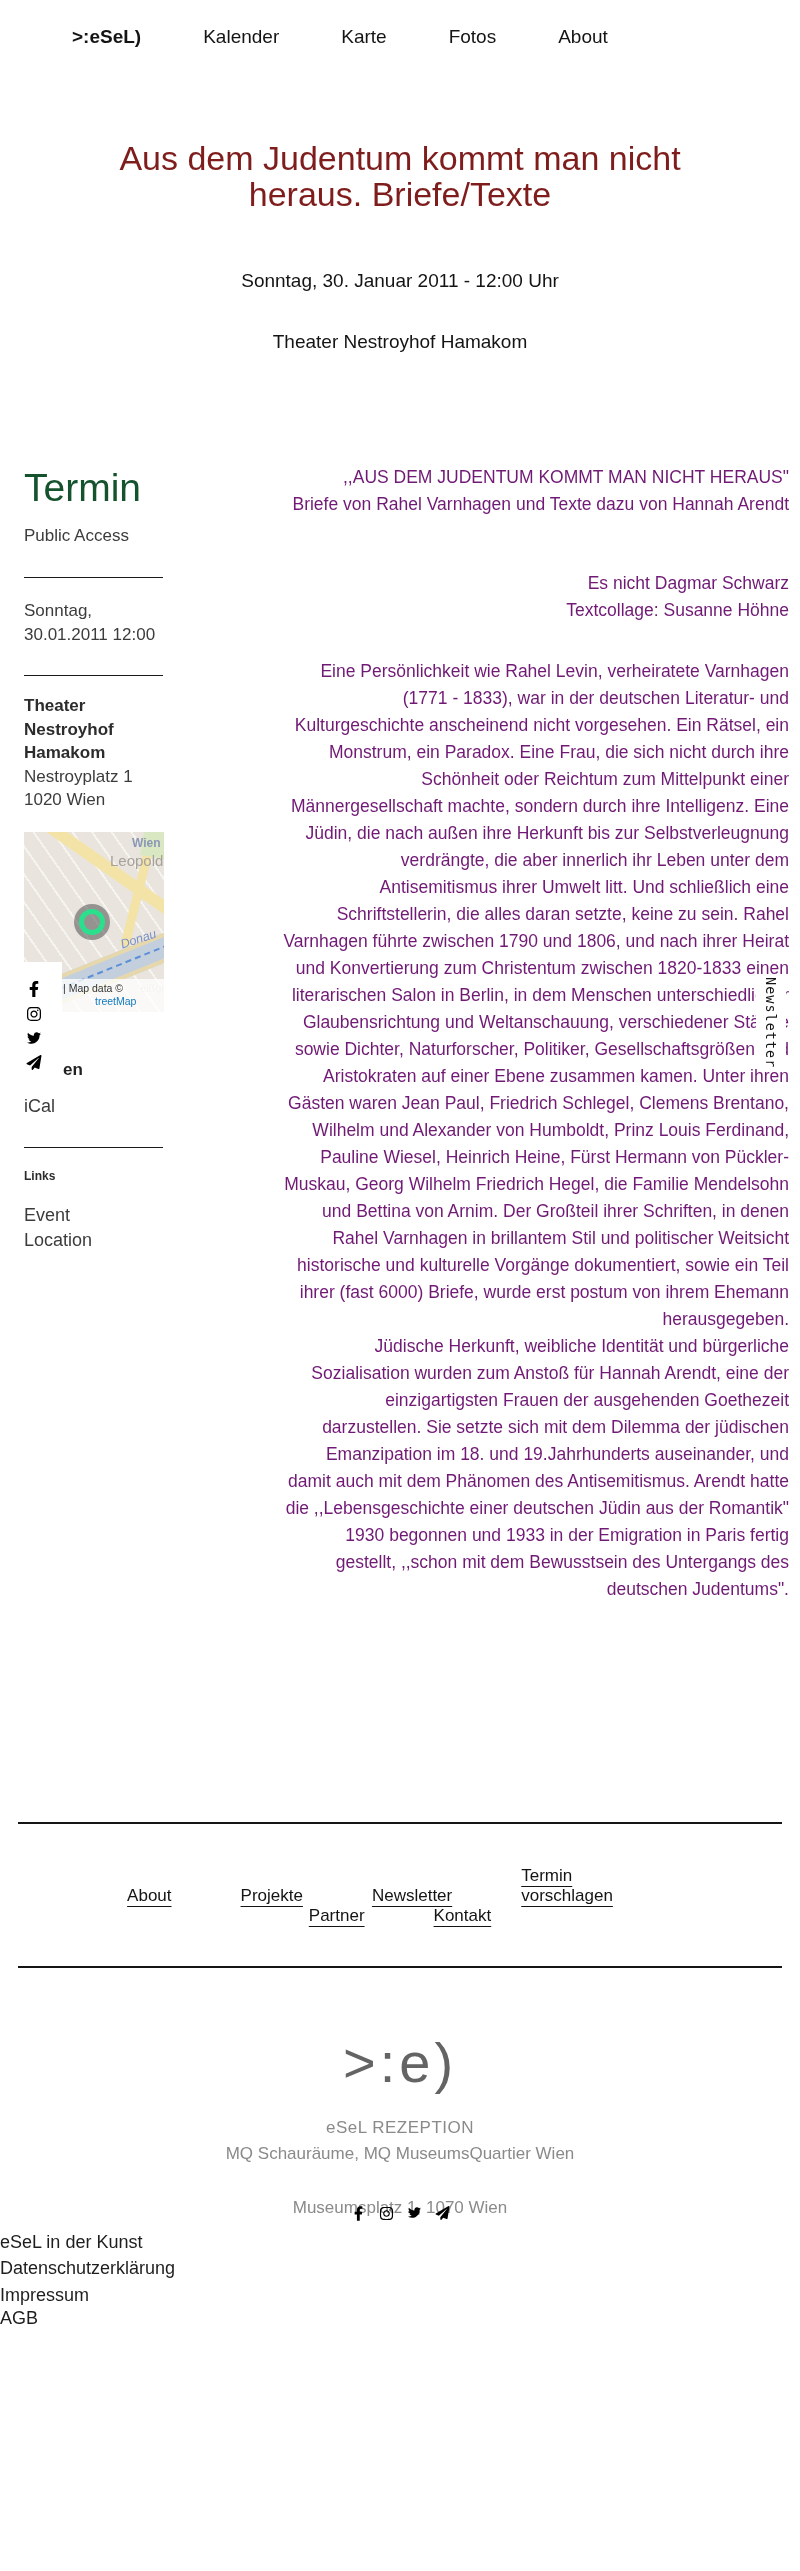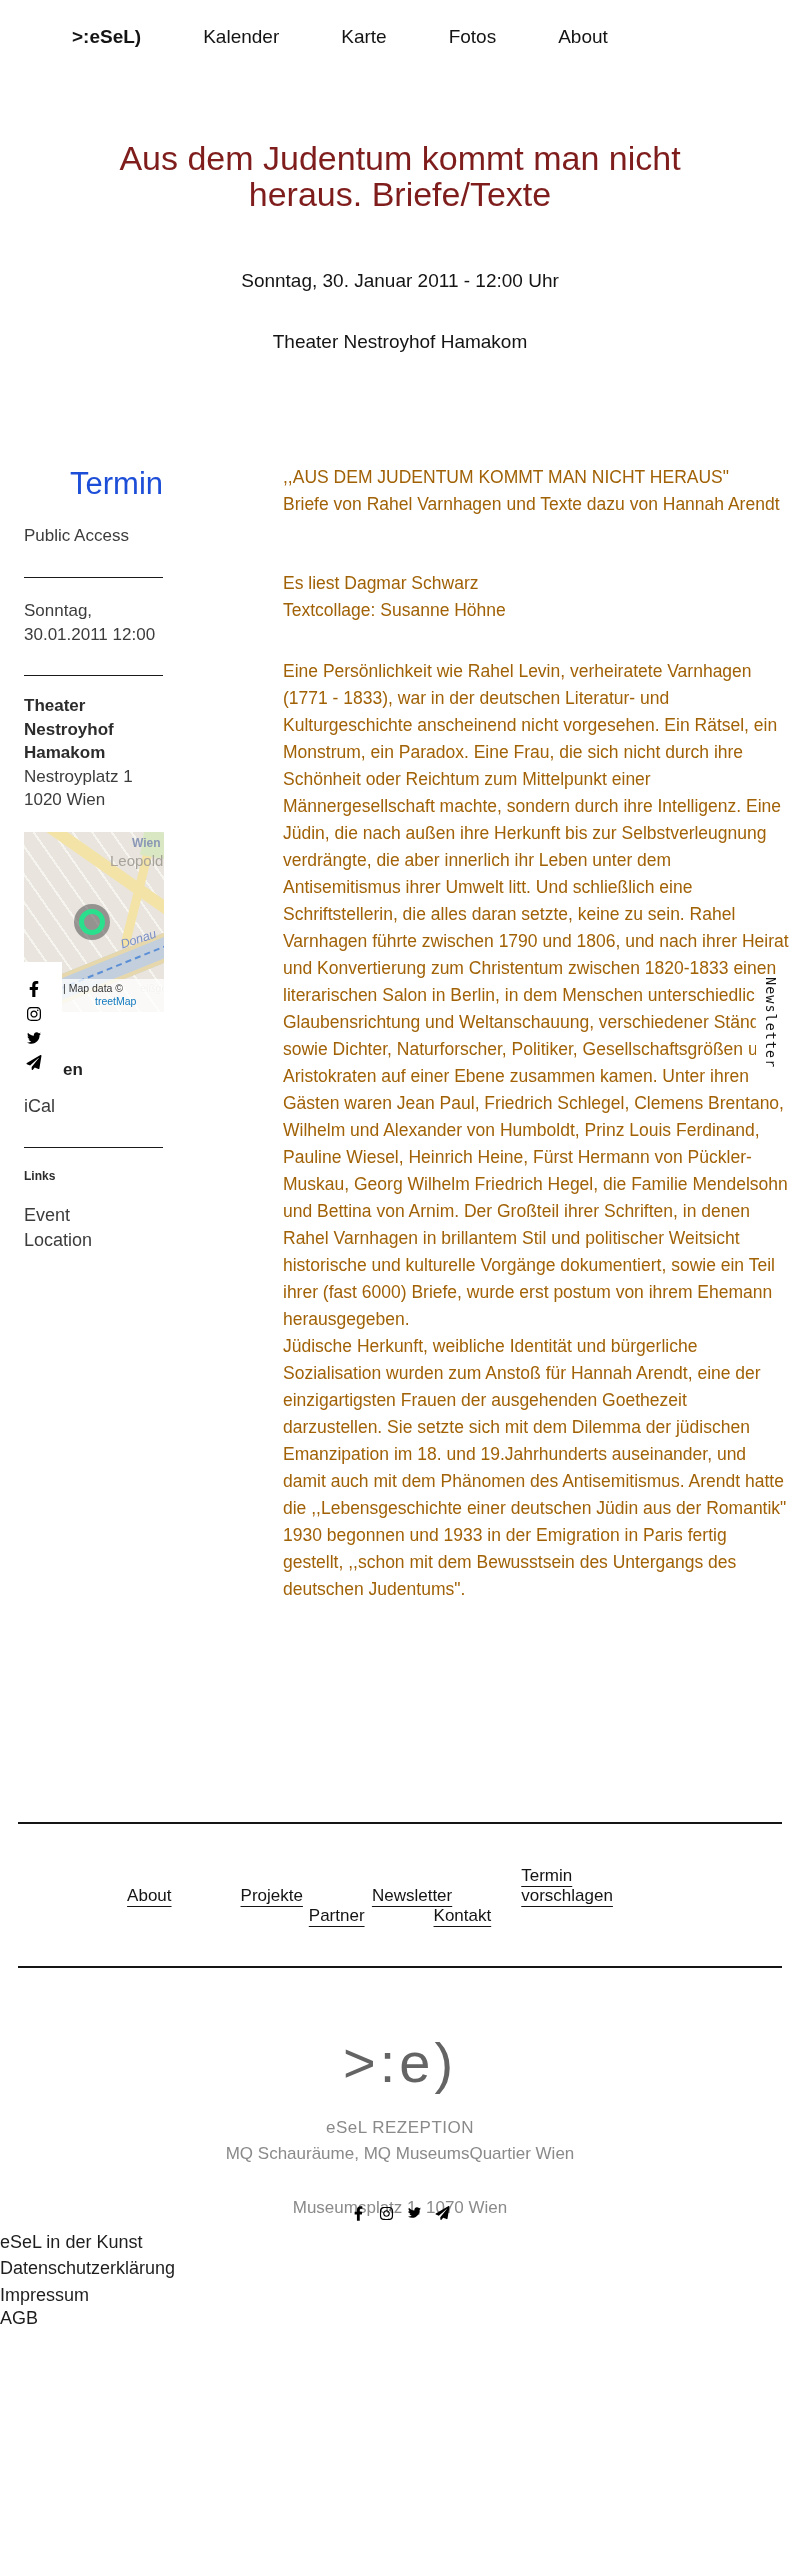--- a/index.html
+++ b/index.html
@@ -12,21 +12,21 @@
   .topnav .logo{font-weight:bold;}
   .topnav a{color:#141414;text-decoration:none;cursor:pointer;}
 
   
   .ev-title{position:absolute;top:140px;left:60px;right:60px;text-align:center;
             font-size:34px;line-height:36px;color:#7f1d1d;}
   .ev-date{position:absolute;top:270px;left:0;right:0;text-align:center;font-size:19px;}
   .ev-venue{position:absolute;top:331px;left:0;right:0;text-align:center;font-size:19px;}
 
   
-  .sb-heading{position:absolute;left:24px;top:466px;font-size:31px;color:#1d4ed8;margin-left:46px;}
+  .sb-heading{position:absolute;left:24px;top:466px;font-size:39px;color:#14532d;}
   .sb-access{position:absolute;left:24px;top:526px;font-size:17px;}
   .hr-sb{position:absolute;left:24px;width:139px;height:1px;background:#1a1a1a;}
   .sb-date{position:absolute;left:24px;top:599px;font-size:17px;line-height:23.5px;}
   .sb-venue{position:absolute;left:24px;top:694px;width:145px;font-size:17px;line-height:23.5px;}
   .sb-venue .vname{font-weight:bold;color:#2c2c2c;}
   .sb-en{position:absolute;left:63px;top:1060px;font-size:17px;font-weight:bold;color:#222;cursor:pointer;}
   .sb-ical{position:absolute;left:24px;top:1096px;font-size:18px;cursor:pointer;}
   .sb-links-h{position:absolute;left:24px;top:1169px;font-size:12px;font-weight:bold;color:#2c2c2c;}
   .sb-link{position:absolute;left:24px;font-size:18px;cursor:pointer;}
 
@@ -53,21 +53,21 @@
   .map .attribution{position:absolute;left:36px;right:0;bottom:0;z-index:3;background:rgba(255,255,255,.78);
                     font-size:10.5px;line-height:13px;color:#333;padding:3px 2px 4px 3px;}
   .map .attribution .osm{color:#127abf;cursor:pointer;padding-left:32px;}
   .map-corner-patch{position:absolute;left:24px;top:962px;width:38px;height:50px;background:#fff;z-index:4;}
 
   
   .share-col .sicon{position:absolute;left:26px;width:16px;height:16px;cursor:pointer;z-index:5;}
   .sicon svg{display:block;}
 
   
-  .article{position:absolute;left:283px;width:506px;font-size:17.5px;line-height:27px;color:#a16207;z-index:1;}
+  .article{position:absolute;left:283px;width:506px;font-size:17.5px;line-height:27px;color:#701a75;z-index:1;text-align:right;}
   .article-heading{top:464px;}
   .article-credits{top:570px;}
   .article-body{top:658px;}
 
   
   .newsletter-tab{position:absolute;left:756px;top:978px;width:30px;height:90px;background:#fff;z-index:6;
                   display:flex;align-items:center;justify-content:center;cursor:pointer;}
   .newsletter-tab span{writing-mode:vertical-rl;font-family:"DejaVu Sans Mono",monospace;
                        font-size:13.5px;color:#141414;letter-spacing:1px;}
 
@@ -167,21 +167,21 @@
   <div class="hr-sb" style="top:1147px;"></div>
   <div class="sb-links-h">Links</div>
   <div class="sb-link" style="top:1205px;">Event</div>
   <div class="sb-link" style="top:1230px;">Location</div>
 
   <div class="article article-heading">
     <div>,,AUS DEM JUDENTUM KOMMT MAN NICHT HERAUS"</div>
     <div>Briefe von Rahel Varnhagen und Texte dazu von Hannah Arendt</div>
   </div>
   <div class="article article-credits">
-    <div>Es liest Dagmar Schwarz</div>
+    <div>Es nicht Dagmar Schwarz</div>
     <div>Textcollage: Susanne Höhne</div>
   </div>
   <div class="article article-body">
     <div>Eine Persönlichkeit wie Rahel Levin, verheiratete Varnhagen (1771 - 1833), war in der deutschen Literatur- und Kulturgeschichte anscheinend nicht vorgesehen. Ein Rätsel, ein Monstrum, ein Paradox. Eine Frau, die sich nicht durch ihre Schönheit oder Reichtum zum Mittelpunkt einer Männergesellschaft machte, sondern durch ihre Intelligenz. Eine Jüdin, die nach außen ihre Herkunft bis zur Selbstverleugnung verdrängte, die aber innerlich ihr Leben unter dem Antisemitismus ihrer Umwelt litt. Und schließlich eine Schriftstellerin, die alles daran setzte, keine zu sein. Rahel Varnhagen führte zwischen 1790 und 1806, und nach ihrer Heirat und Konvertierung zum Christentum zwischen 1820-1833 einen literarischen Salon in Berlin, in dem Menschen unterschiedlicher Glaubensrichtung und Weltanschauung, verschiedener Stände sowie Dichter, Naturforscher, Politiker, Gesellschaftsgrößen und Aristokraten auf einer Ebene zusammen kamen. Unter ihren Gästen waren Jean Paul, Friedrich Schlegel, Clemens Brentano, Wilhelm und Alexander von Humboldt, Prinz Louis Ferdinand, Pauline Wiesel, Heinrich Heine, Fürst Hermann von Pückler-Muskau, Georg Wilhelm Friedrich Hegel, die Familie Mendelsohn und Bettina von Arnim. Der Großteil ihrer Schriften, in denen Rahel Varnhagen in brillantem Stil und politischer Weitsicht historische und kulturelle Vorgänge dokumentiert, sowie ein Teil ihrer (fast 6000) Briefe, wurde erst postum von ihrem Ehemann herausgegeben.</div>
     <div>Jüdische Herkunft, weibliche Identität und bürgerliche Sozialisation wurden zum Anstoß für Hannah Arendt, eine der einzigartigsten Frauen der ausgehenden Goethezeit darzustellen. Sie setzte sich mit dem Dilemma der jüdischen Emanzipation im 18. und 19.Jahrhunderts auseinander, und damit auch mit dem Phänomen des Antisemitismus. Arendt hatte die ,,Lebensgeschichte einer deutschen Jüdin aus der Romantik" 1930 begonnen und 1933 in der Emigration in Paris fertig gestellt, ,,schon mit dem Bewusstsein des Untergangs des deutschen Judentums".</div>
   </div>
 
   <div class="newsletter-tab">
     <span>Newsletter</span>
   </div>

